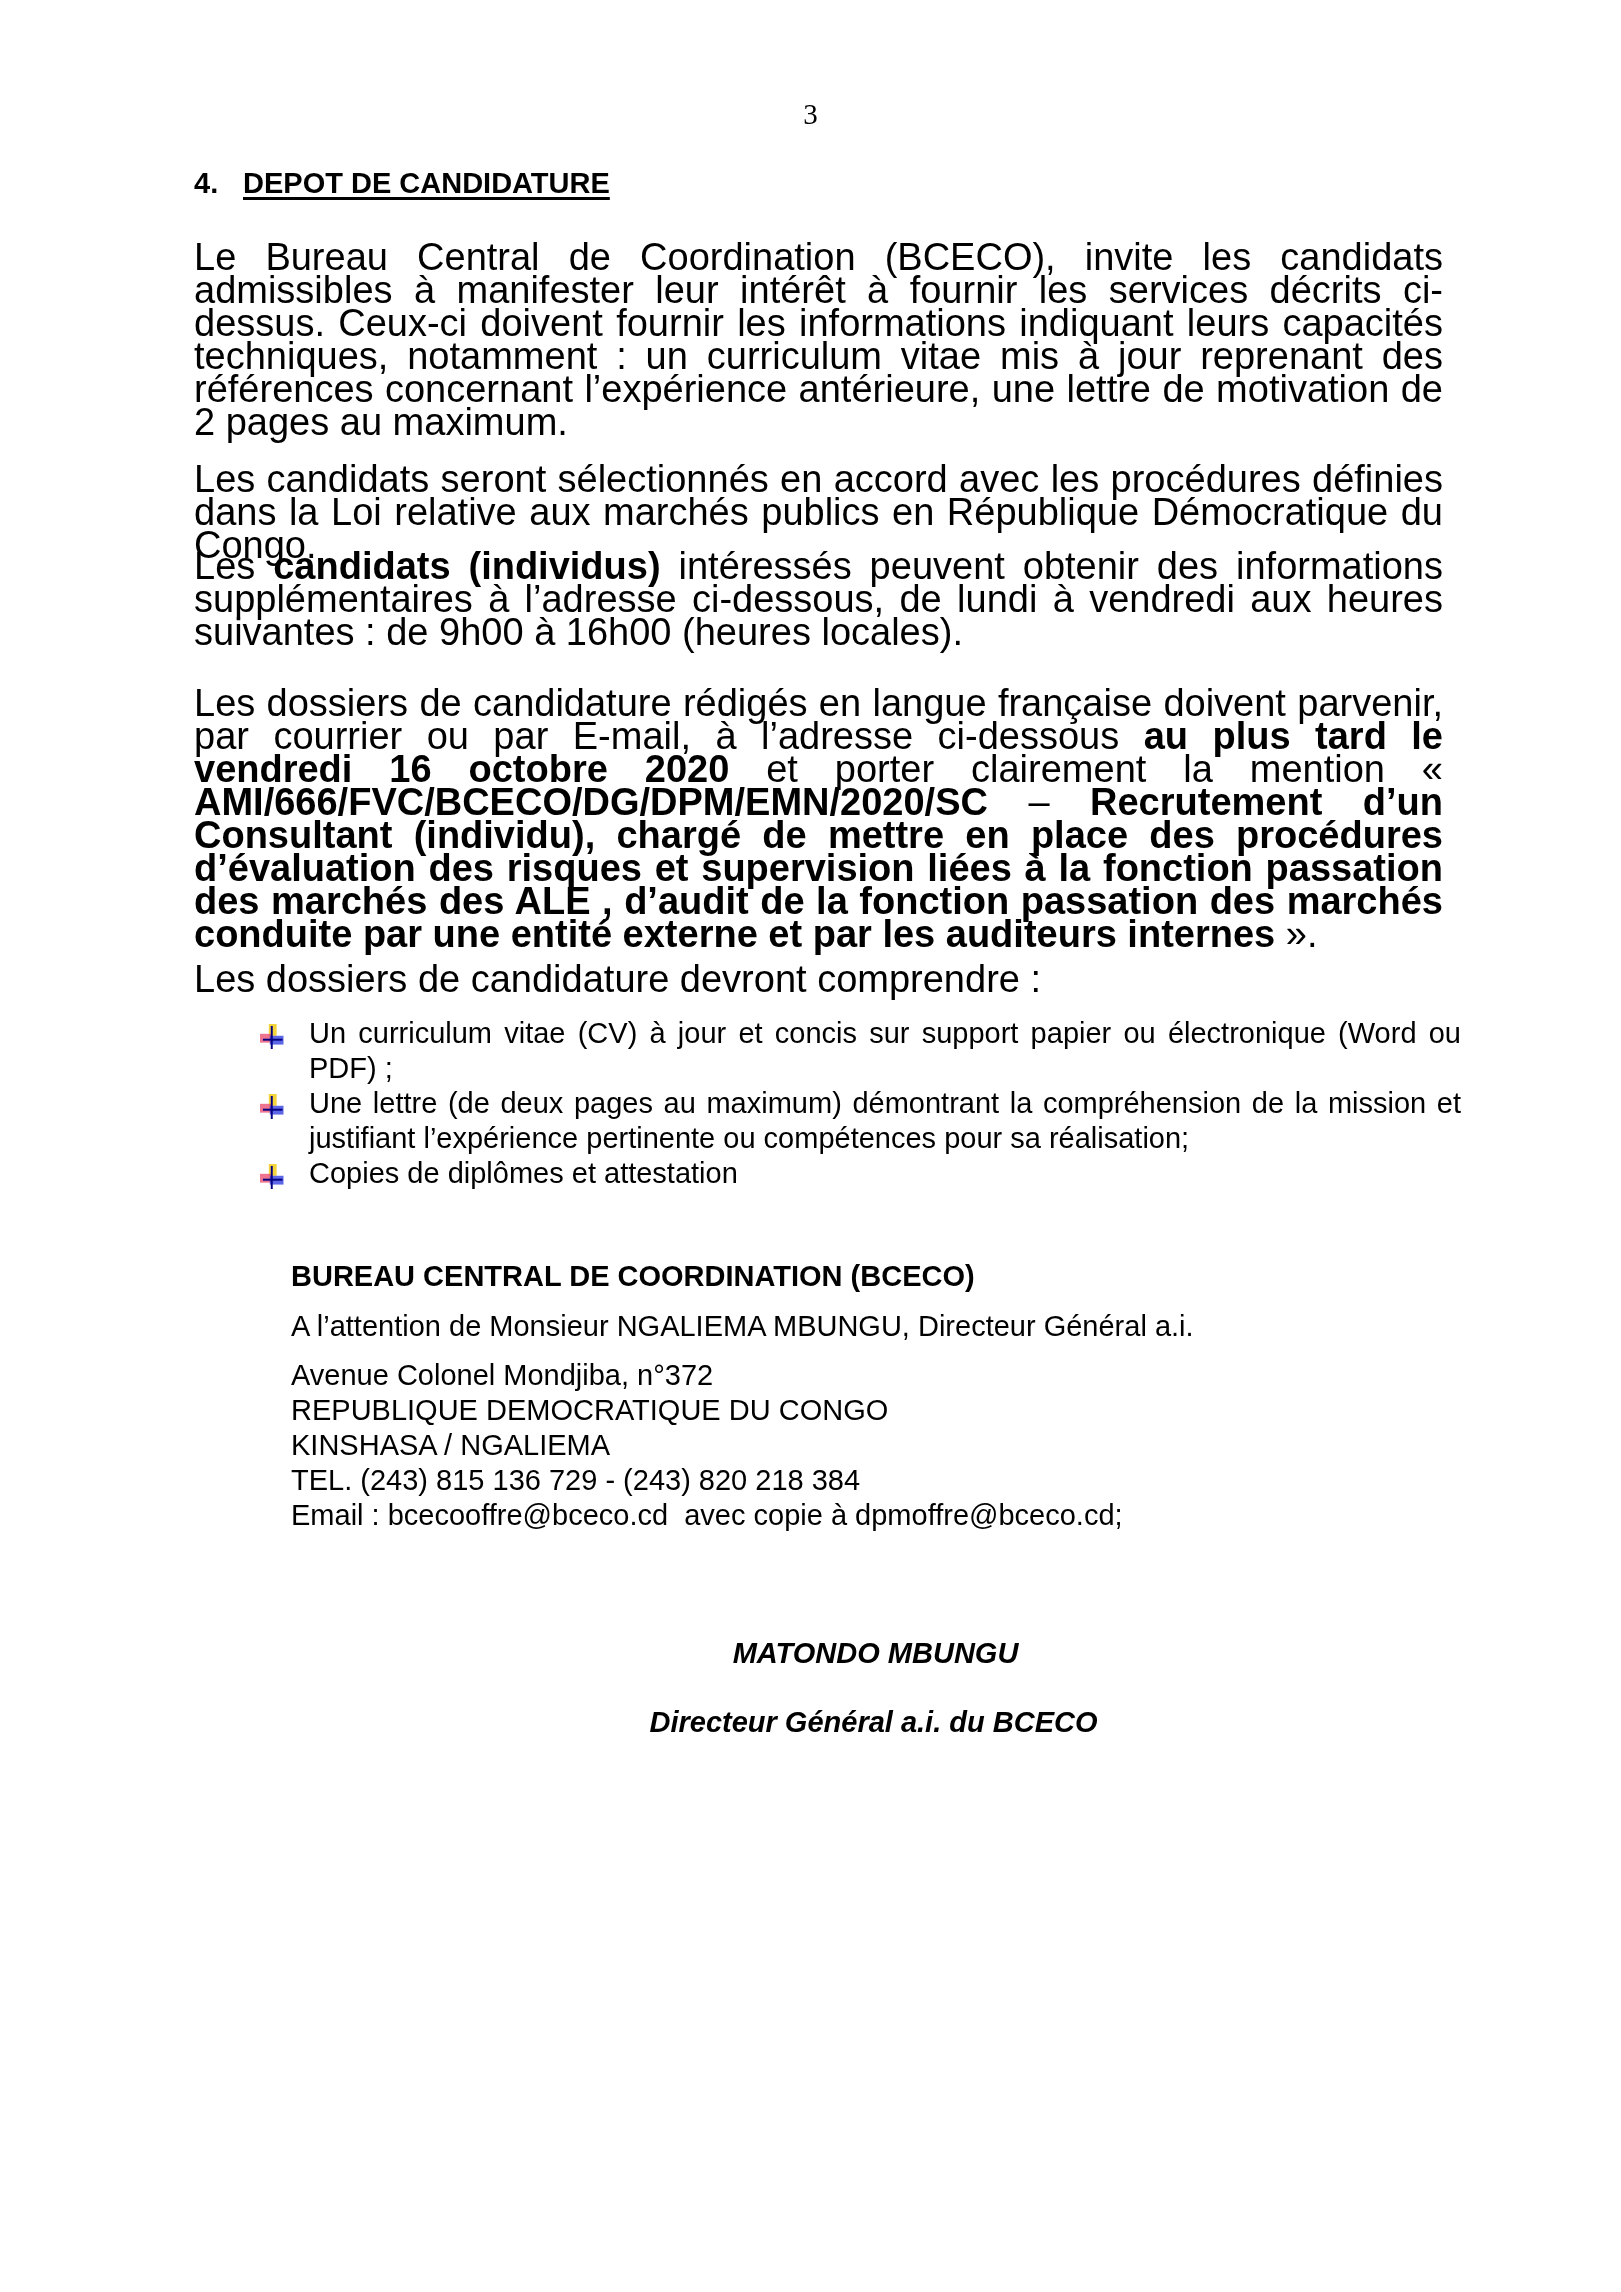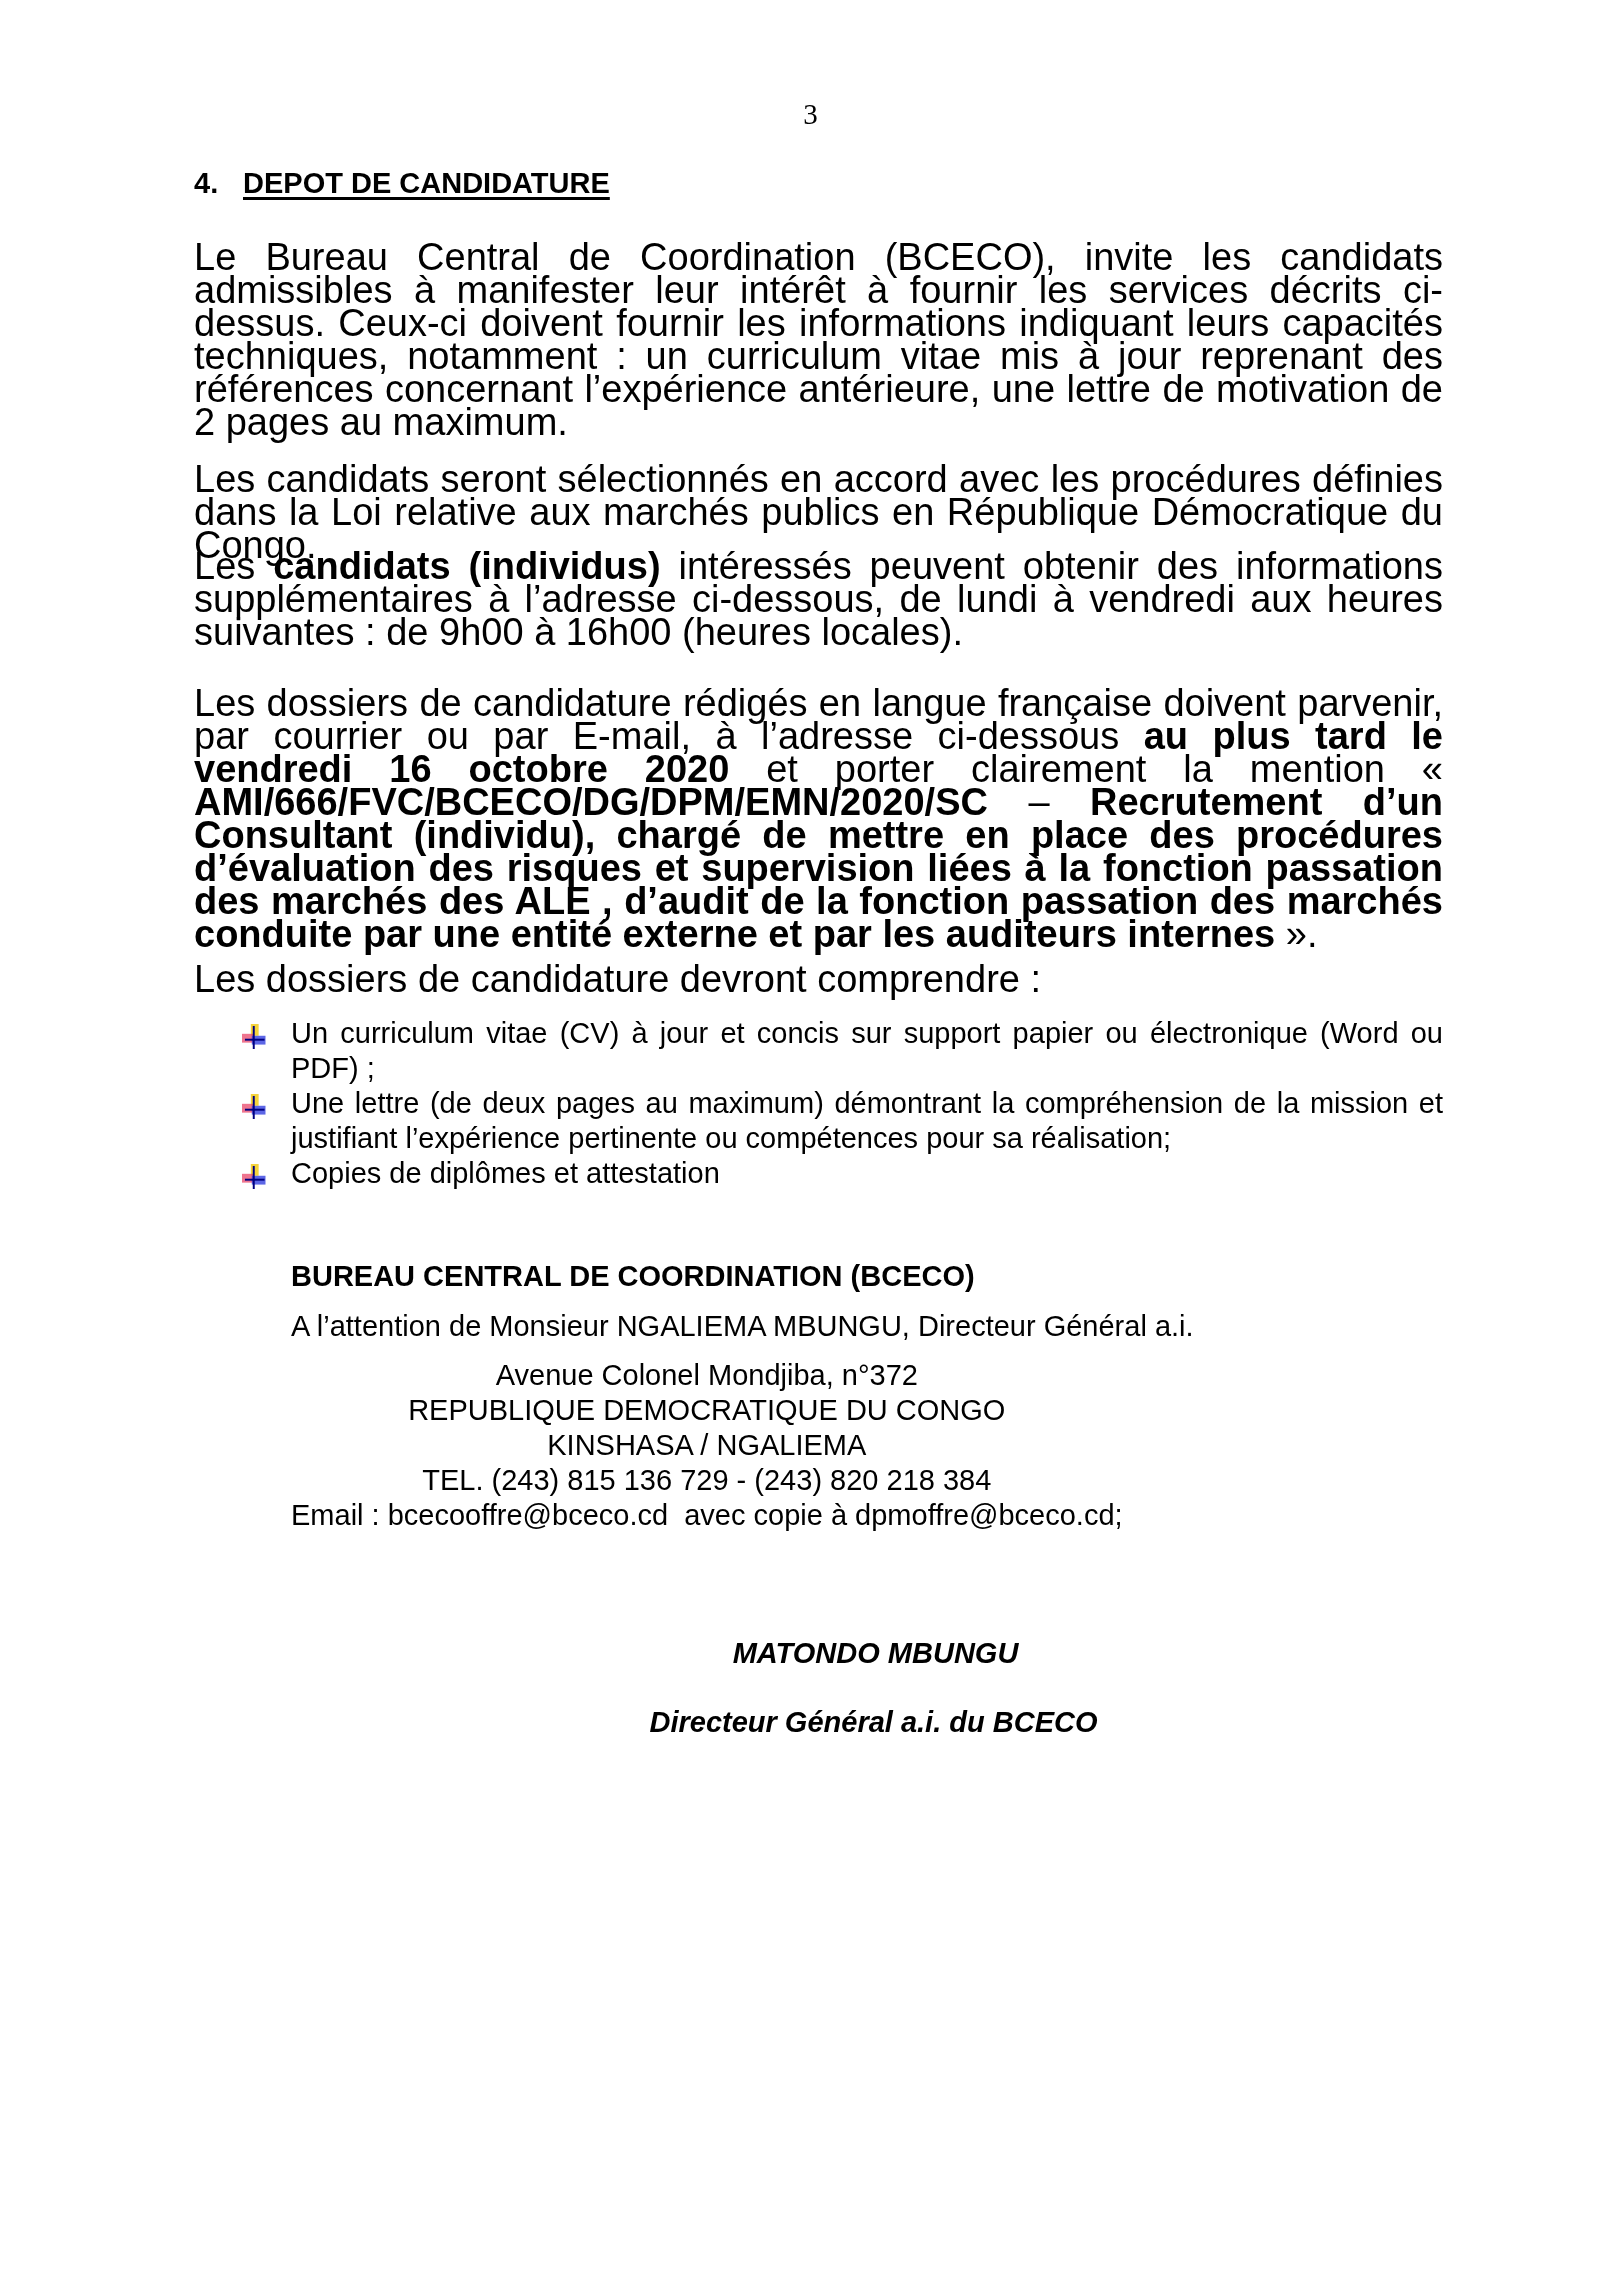--- a/index.html
+++ b/index.html
@@ -55,21 +55,21 @@
     text-align: justify;
   }
   .p1 { top: 241px; }
   .p2 { top: 447px; margin-top: 16px; }
   .p3 { top: 550px; }
   .p4 { top: 687px; }
   .p5 { top: 963px; }
   .bullets {
     position: absolute;
     top: 1016px;
-    left: 240px;
+    left: 258px;
     width: 1203px;
     margin: 0;
     padding: 0;
     list-style: none;
     font-size: 29px;
     line-height: 35px;
   }
   .bullets li {
     position: relative;
     padding-left: 51px;
@@ -85,21 +85,21 @@
   .address {
     position: absolute;
     left: 291px;
     font-size: 29px;
     line-height: 35px;
     white-space: nowrap;
   }
   .addr-org { top: 1259px; font-weight: bold; }
   .addr-attn { top: 1309px; }
   .addr-lines { top: 1358px; }
-  .addr-lines div { height: 35px; text-align: center; }
+  .addr-lines div { height: 35px; }
   .signature {
     position: absolute;
     left: 0;
     width: 1621px;
     text-align: center;
     font-size: 29px;
     line-height: 34px;
     font-weight: bold;
     font-style: italic;
   }

